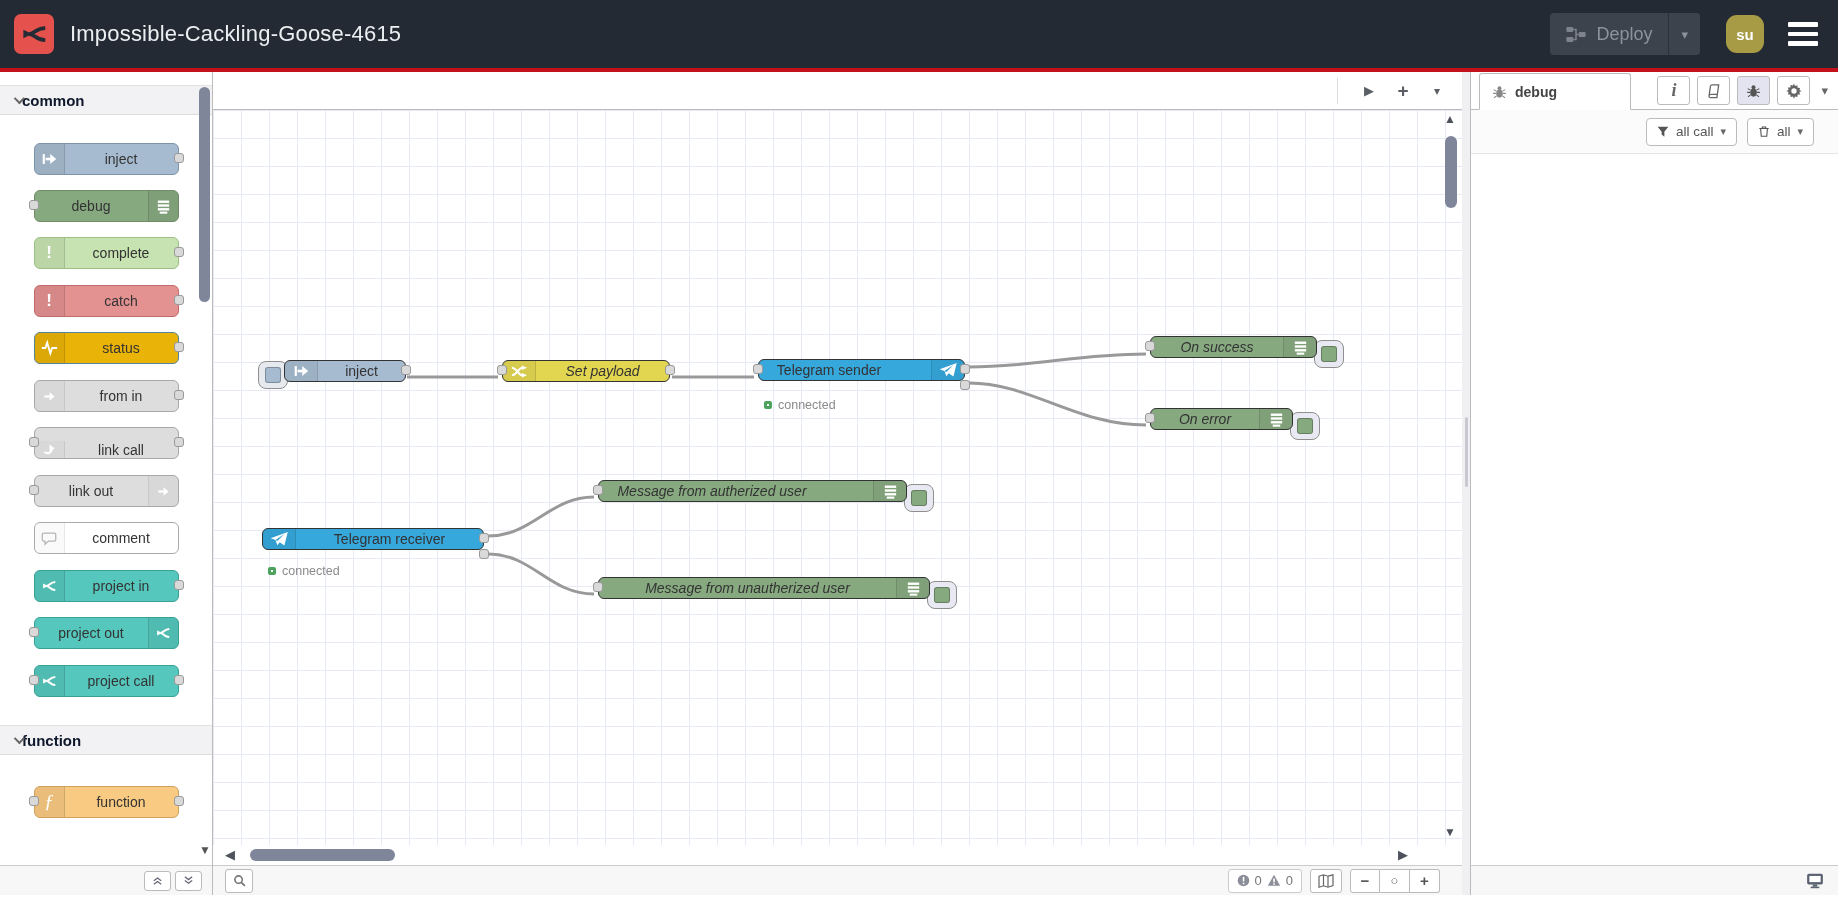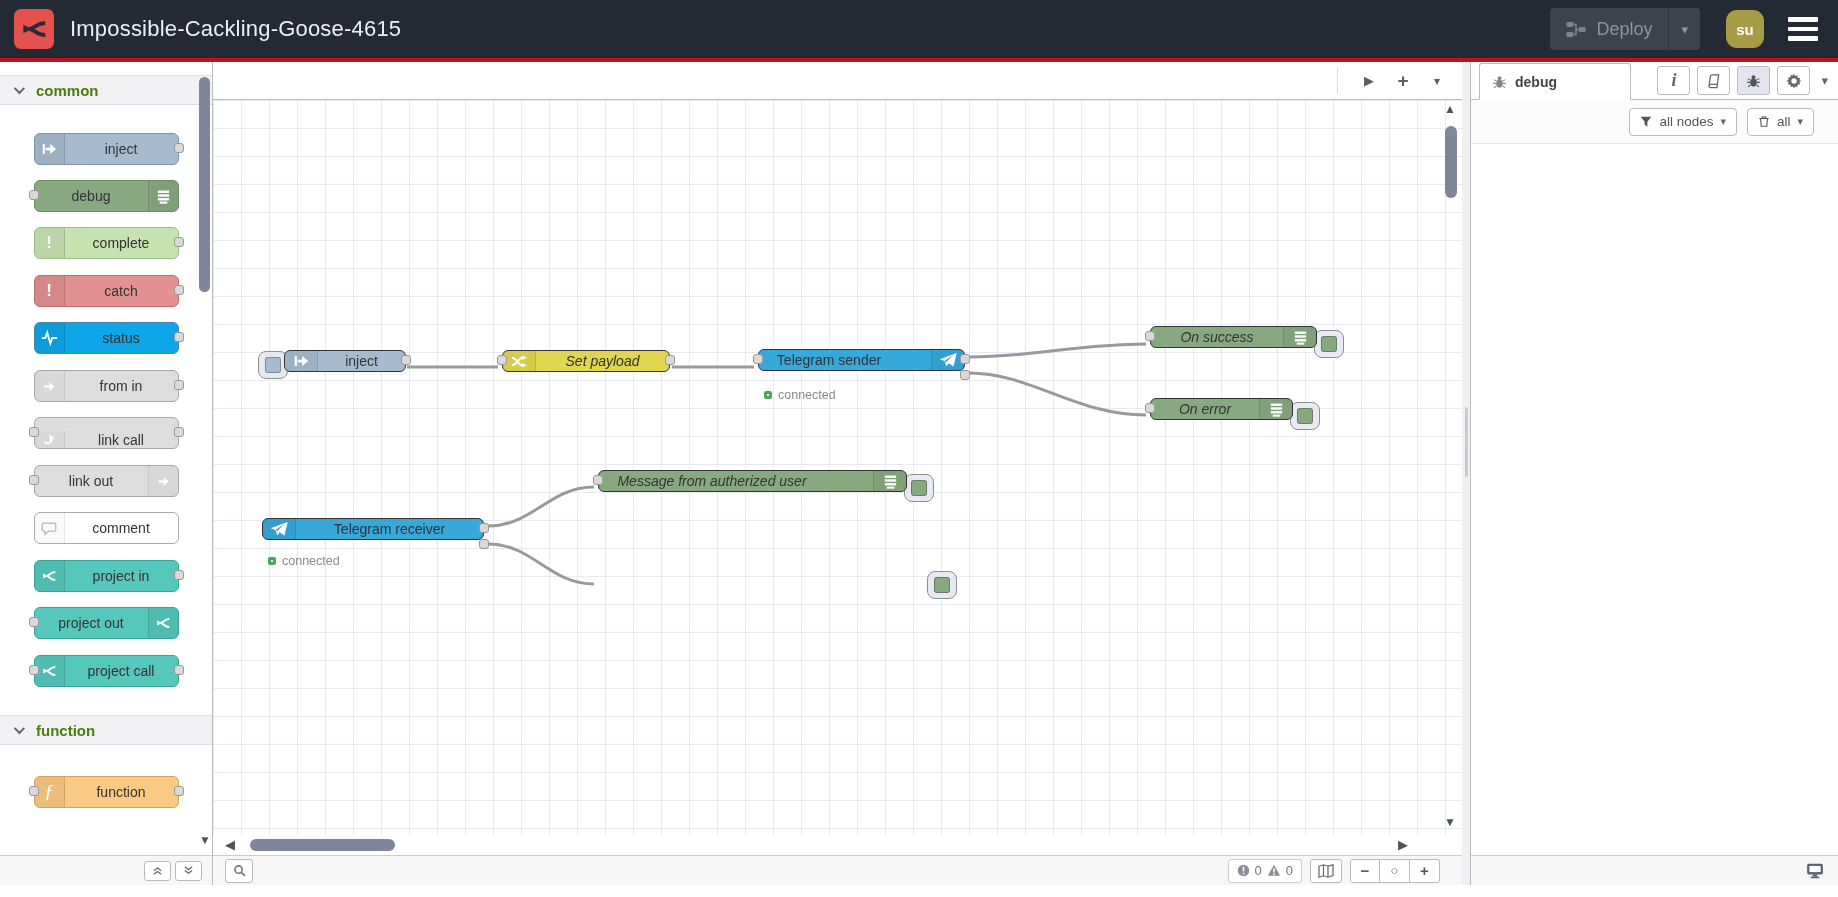--- a/index.html
+++ b/index.html
@@ -1,20 +1,20 @@
 <!DOCTYPE html>
 <html><head>
 <meta charset="utf-8">
 <style>
   html,body{margin:0;padding:0;width:1838px;height:897px;overflow:hidden;
     font-family:"Liberation Sans",sans-serif;background:#fff;color:#333;}
   *{box-sizing:border-box;}
 
   
-  .hdr{height:58px;background:#242a33;display:flex;align-items:center;padding:0 14px;position:relative;}
+  .hdr{height:68px;background:#242a33;display:flex;align-items:center;padding:0 14px;position:relative;}
   .hdr-rule{height:4px;background:#c3111c;}
   .logo{width:40px;height:40px;border-radius:7px;display:flex;align-items:center;justify-content:center;margin-right:16px;}
   .title{font-size:22px;color:#eceff2;letter-spacing:.2px;}
   .hdr-spacer{flex:1;}
   .deploy{display:flex;align-items:center;height:42px;background:#3c434d;border-radius:4px;margin-right:26px;}
   .deploy .dmain{display:flex;align-items:center;gap:10px;padding:0 16px;}
   .deploy .dlabel{color:#8d939c;font-size:18px;}
   .deploy .dcaret{border-left:1px solid #2b313a;padding:0 12px;color:#8d939c;font-size:13px;align-self:stretch;display:flex;align-items:center;}
   .avatar{width:38px;height:38px;border-radius:11px;background:#a89b45;color:#fff;font-weight:bold;
     font-size:15px;display:flex;align-items:center;justify-content:center;margin-right:24px;}
@@ -24,21 +24,21 @@
   
   .main{display:flex;height:823px;}
 
   
   .palette{width:213px;border-right:1px solid #bbb;display:flex;flex-direction:column;background:#fff;position:relative;}
   .pal-search{height:38px;border-bottom:1px solid #ddd;display:flex;align-items:center;padding:0 10px;gap:6px;flex:none;}
   .pal-search input{border:0;outline:0;font-size:14.5px;color:#555;width:150px;font-family:inherit;background:transparent;}
   .pal-search input::placeholder{color:#b2b2b8;}
   .pal-body{flex:1;overflow:hidden;position:relative;}
   .cat{height:30px;background:#f2f2f4;border-top:1px solid #e3e3e3;border-bottom:1px solid #ddd;
-    display:flex;align-items:center;gap:14px;padding:0 14px;font-weight:bold;font-size:15px;color:#4d7c0f;}
+    display:flex;align-items:center;gap:0;padding:0 14px;font-weight:bold;font-size:15px;color:#0f172a;}
   .chev{width:8px;height:8px;border-right:2px solid #666;border-bottom:2px solid #666;transform:rotate(45deg) translateY(-2px);}
   .pitem{position:relative;width:145px;height:32px;margin:15px auto 0;border:1px solid;border-radius:6px;
     display:flex;font-size:14px;color:#333;cursor:move;}
   .plabel{flex:1;display:flex;align-items:center;justify-content:center;white-space:nowrap;padding:0 4px;}
   .pic{width:30px;flex:none;display:flex;align-items:center;justify-content:center;}
   .pic.l{background:rgba(0,0,0,.06);border-right:1px solid rgba(0,0,0,.12);border-radius:5px 0 0 5px;}
   .pic.r{background:rgba(0,0,0,.06);border-left:1px solid rgba(0,0,0,.12);border-radius:0 5px 5px 0;}
   .pic.faint{background:rgba(0,0,0,.02);border-color:rgba(0,0,0,.08);}
   .port{position:absolute;width:10px;height:10px;background:#d9d9d9;border:1px solid #999;border-radius:3px;top:50%;margin-top:-6px;}
   .port.in{left:-6px;} .port.out{right:-6px;}
@@ -210,21 +210,21 @@
       </div>
 
       <div class="pitem b-catch" style="margin-top: 16px; background-color: rgb(228, 145, 145);">
         <span class="pic l">
             <span class="bang">!</span>
           </span>
         <span class="plabel">catch</span>
         <span class="port out"></span>
       </div>
 
-      <div class="pitem b-status" style="background-color: #0ea5e9;">
+      <div class="pitem b-status" style="background-color: #eab308;">
         <span class="pic l">
           <svg width="18" height="18" viewBox="0 0 20 20">
               <path d="M2 10h4l2-6 3.5 12 2-6H19" stroke="#fff" fill="none" stroke-width="2.1"></path>
             </svg>
         </span>
         <span class="plabel">status</span>
         <span class="port out"></span>
       </div>
 
       <div class="pitem b-link" style="margin-top: 16px; background-color: rgb(221, 221, 221);">
@@ -462,20 +462,34 @@
                 <rect x="3" y="10.7" width="12" height="2.5"></rect>
                 <rect x="5" y="14.4" width="8" height="2.2"></rect>
               </g>
             </svg>
         </span>
         <span class="port in"></span>
       </div>
 
       <div class="side-btn" style="left:714px;top:471px;">
         <span class="inner" style="background-color: rgb(135, 169, 128);"></span>
+      </div>
+      <div class="fnode b-debug" style="left: 385px; top: 467px; width: 332px; background-color: rgb(135, 169, 128);">
+        <span class="nlabel it">Message from unautherized user</span>
+        <span class="nic r">
+          <svg width="17" height="17" viewBox="0 0 18 18">
+              <g fill="#fff">
+                <rect x="3" y="2.7" width="12" height="2.5"></rect>
+                <rect x="3" y="6.7" width="12" height="2.5"></rect>
+                <rect x="3" y="10.7" width="12" height="2.5"></rect>
+                <rect x="5" y="14.4" width="8" height="2.2"></rect>
+              </g>
+            </svg>
+        </span>
+        <span class="port in"></span>
       </div>
 
       <span class="vscroll-up">▲</span>
       <div class="vthumb"></div>
       <span class="vscroll-down">▼</span>
     </div>
 
     <div class="hscroll">
       <span class="sarrow" style="left:12px;">◀</span>
       <div class="hthumb"></div>
@@ -562,21 +576,21 @@
         </div>
         <span class="sb-caret">▾</span>
       </div>
     </div>
 
     <div class="sb-filter">
       <div class="pillbtn">
         <svg width="12" height="12" viewBox="0 0 14 14">
           <path d="M.8 1h12.4L8.6 6.6v6L5.4 10V6.6z" fill="#555"></path>
         </svg>
-        <span>all nodes</span>
+        <span>all call</span>
         <span class="c">▾</span>
       </div>
       <div class="pillbtn">
         <svg width="12" height="13" viewBox="0 0 14 14">
           <path d="M1.5 3.5h11M5 3.5V1.8h4v1.7M3 3.5l.8 9h6.4l.8-9" stroke="#555" stroke-width="1.3" fill="none"></path>
         </svg>
         <span>all</span>
         <span class="c">▾</span>
       </div>
     </div>

